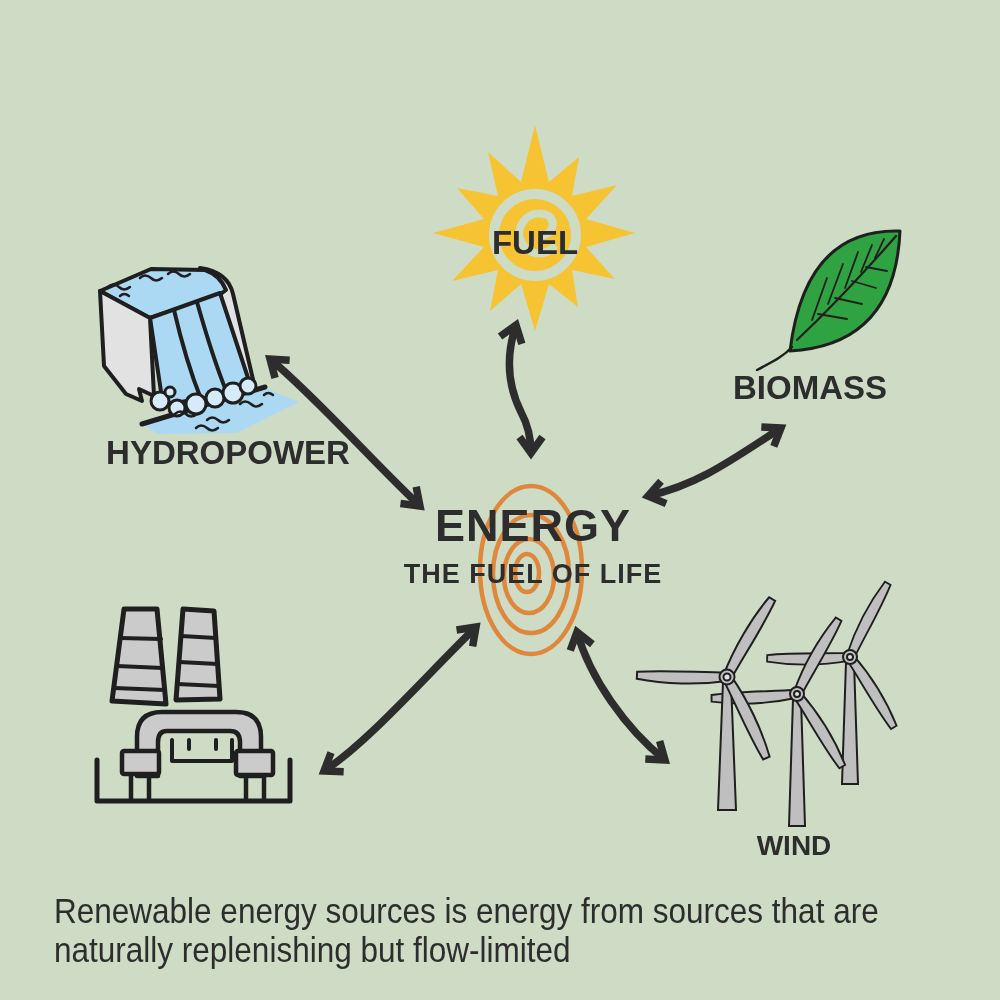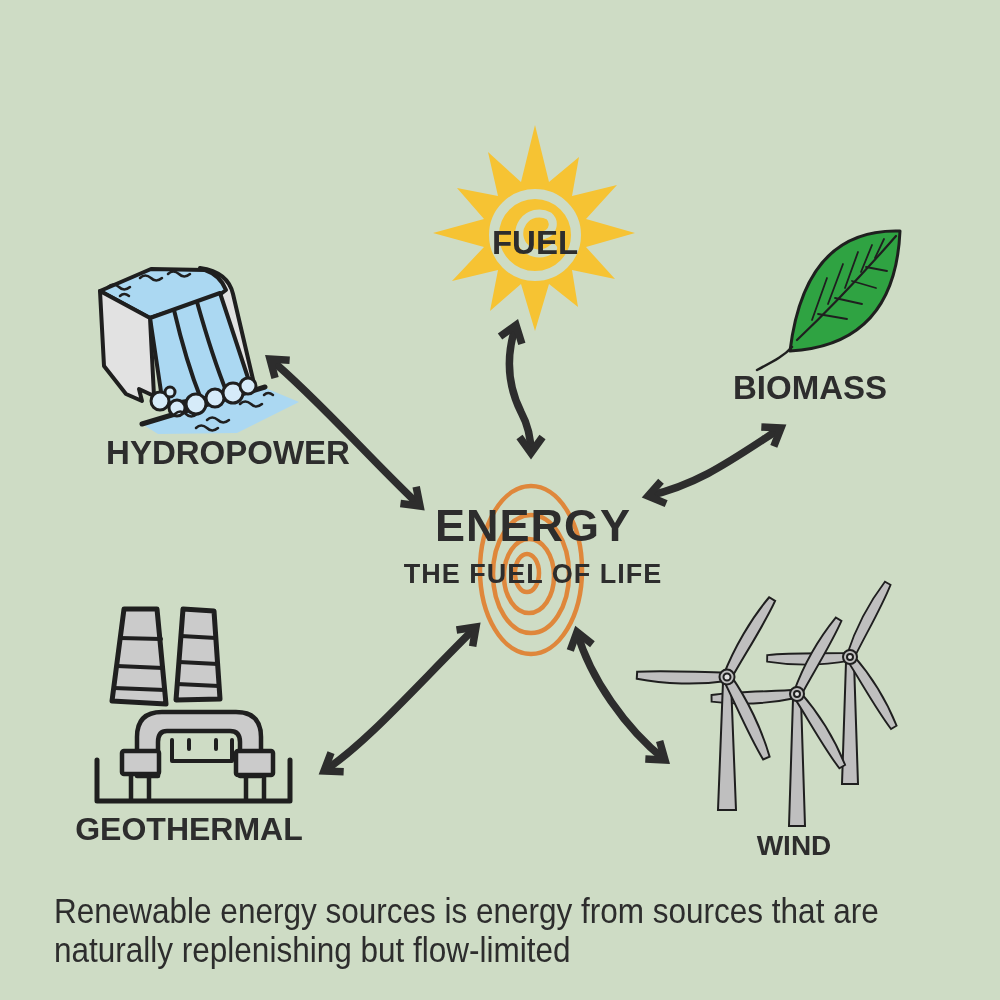--- a/index.html
+++ b/index.html
@@ -200,20 +200,19 @@
       <path d="M648,496 C700,484 733,459 781,428" marker-start="url(#head)" marker-end="url(#head)"></path>
       <path d="M324,771 C368,742 420,682 476,627" marker-start="url(#head)" marker-end="url(#head)"></path>
       <path d="M577,632 C590,678 626,729 665,760" marker-start="url(#head)" marker-end="url(#head)"></path>
     </g>
   </svg>
 
 
   <div class="lbl src" style="left:535px; top:226px;">FUEL</div>
   <div class="lbl src" style="left:810px; top:371px;">BIOMASS</div>
   <div class="lbl src" style="left:192px; top:436px;margin-left:36px;">HYDROPOWER</div>
-  <div class="lbl src" style="left:189px; top:813px; font-size:32px;">GEOTHERMAL</div>
   <div class="lbl src" style="left:794px; top:832px; font-size:28px;">WIND</div>
 
   <div class="lbl fuel" style="left:533px; top:561px;">THE FUEL OF LIFE</div>
   <div class="lbl energy" style="left:533px; top:503px;">ENERGY</div>
 
   <div class="caption">Renewable energy sources is energy from sources that are naturally replenishing but flow-limited</div>
 </div>
 
 </body></html>

